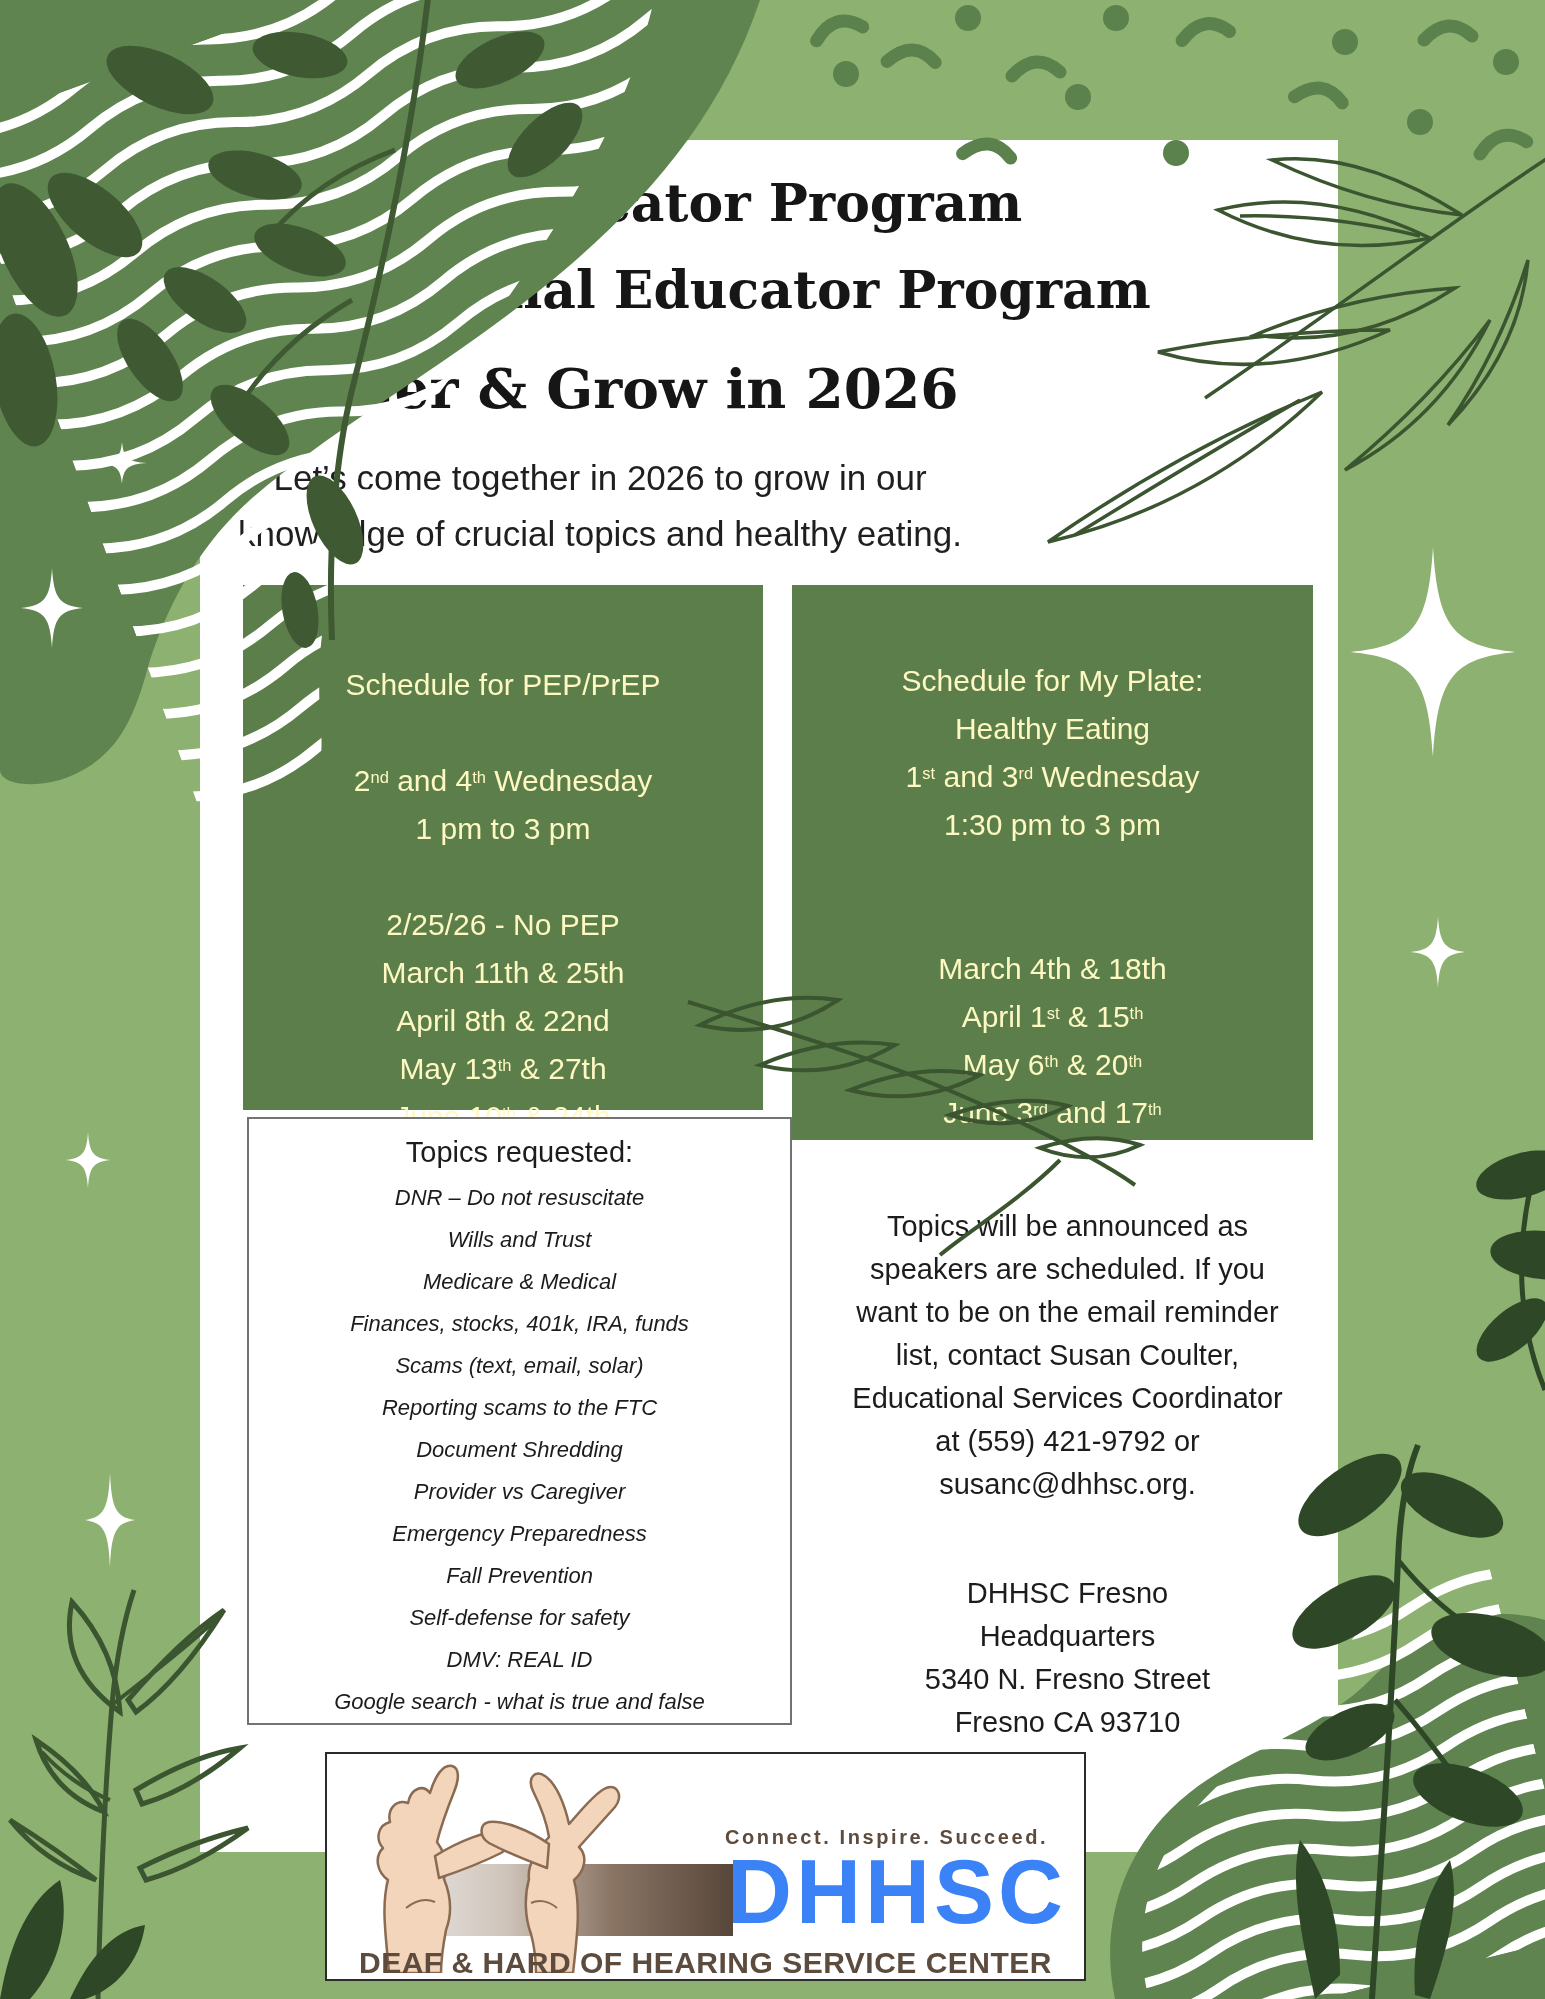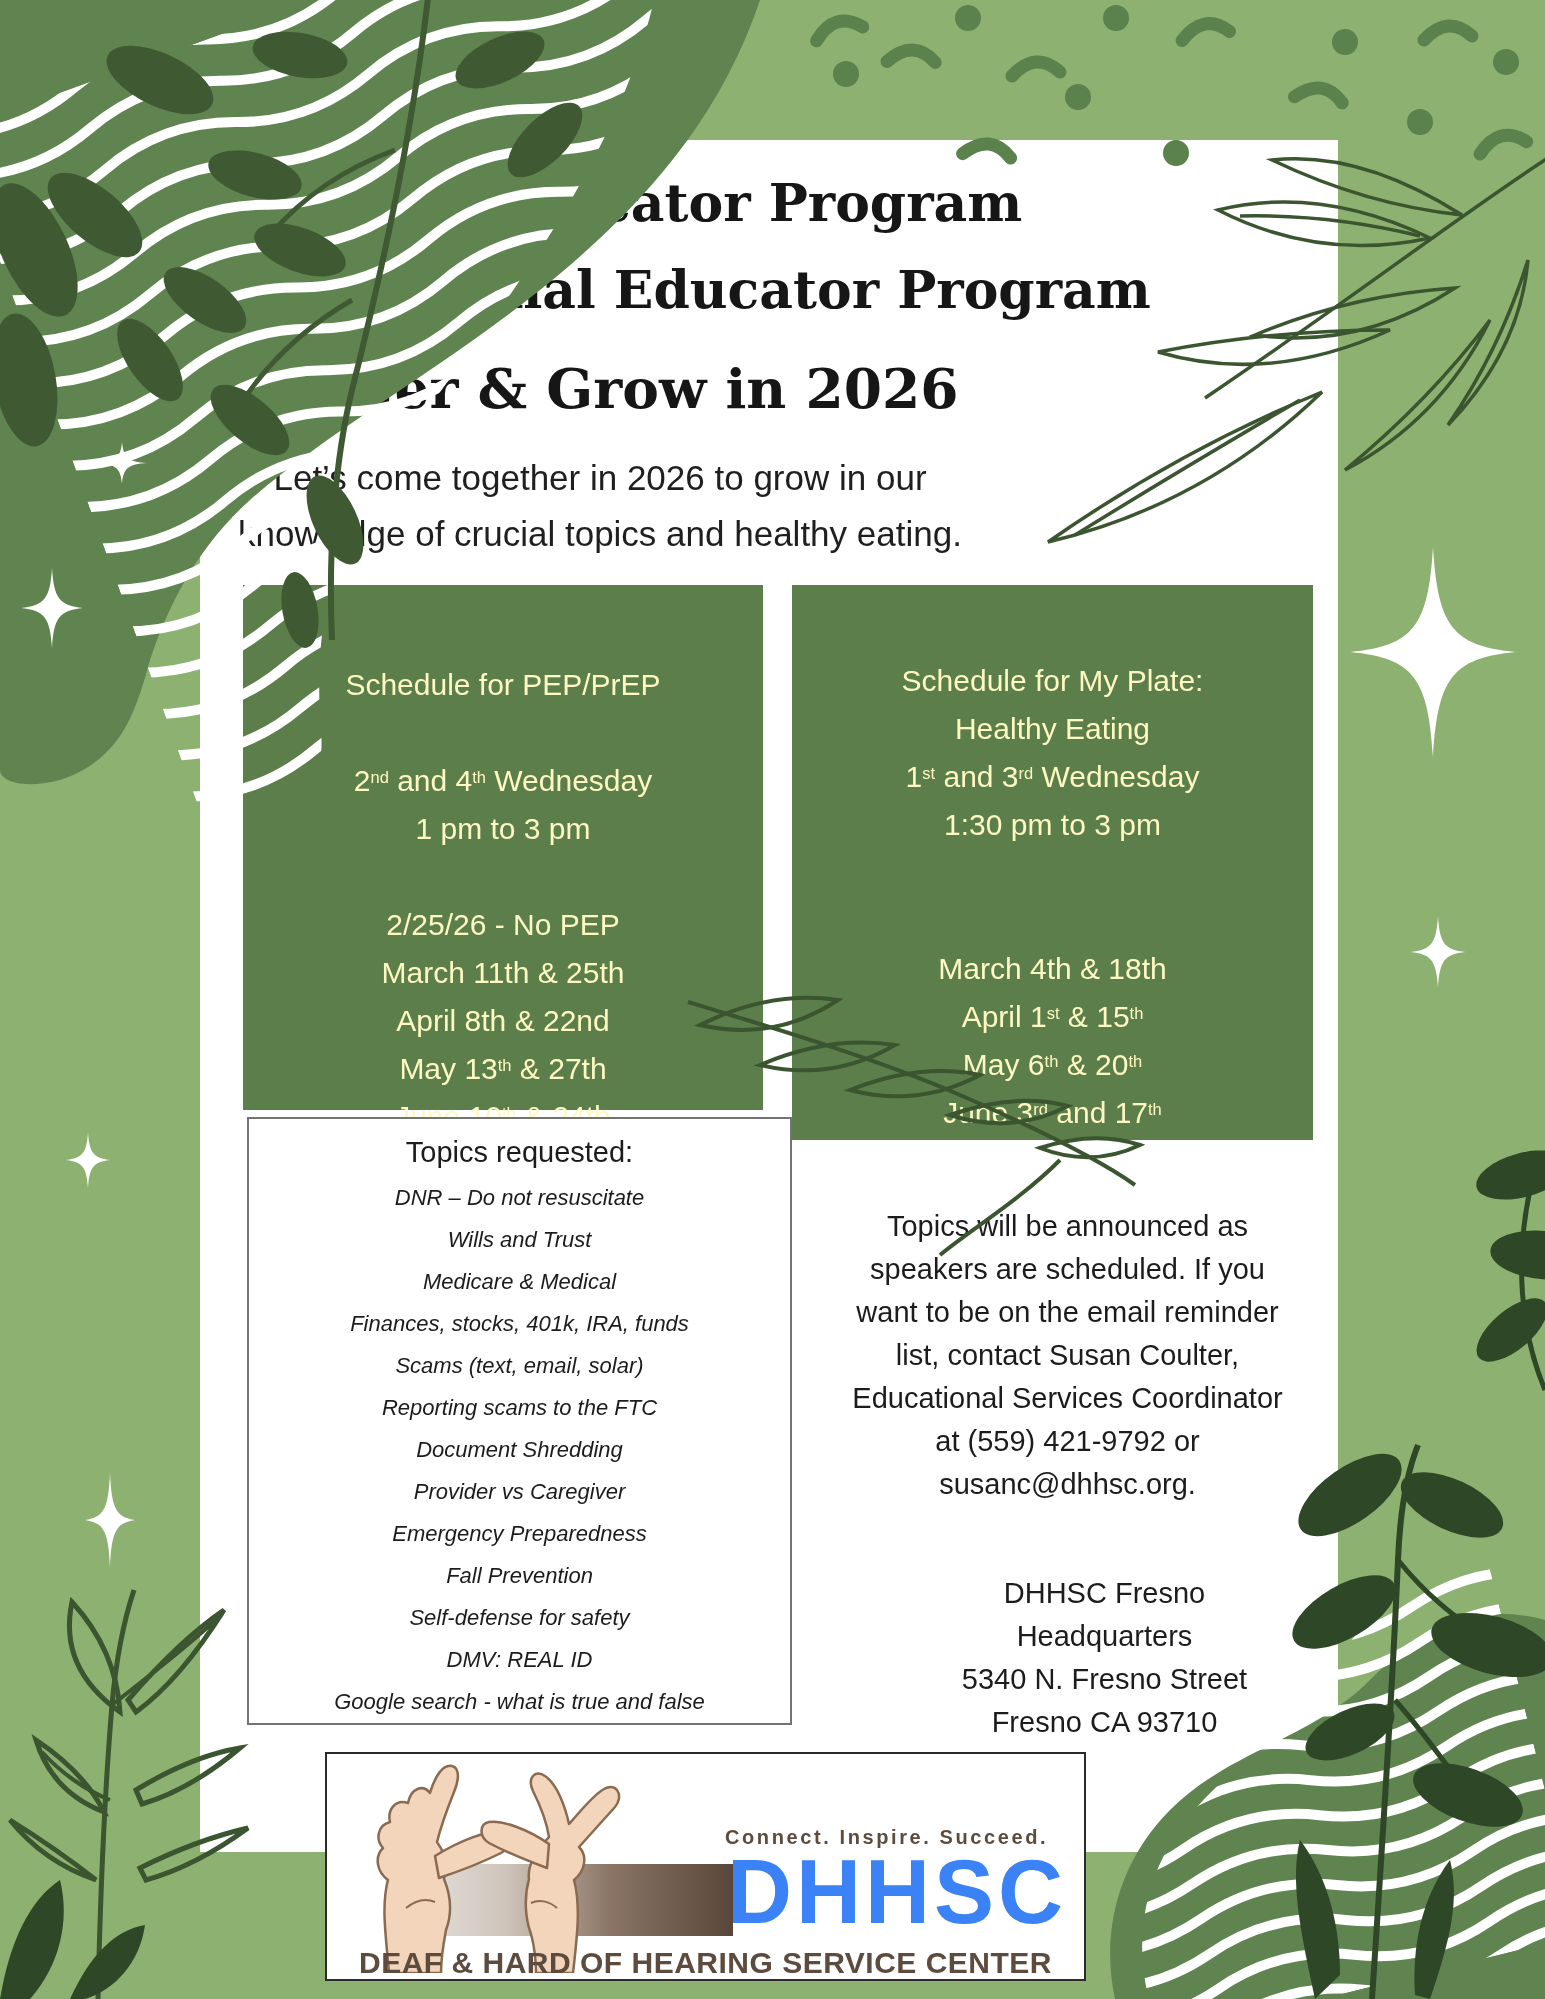--- a/index.html
+++ b/index.html
@@ -17,21 +17,21 @@
          font-size:30px;line-height:48px;white-space:pre-line;box-sizing:border-box;}
   #sched-left{left:243px;top:585px;width:520px;height:525px;padding-top:28px;}
   #sched-right{left:792px;top:585px;width:521px;height:555px;padding-top:24px;}
   sup{font-size:.55em;line-height:0;position:relative;top:-0.5em;vertical-align:baseline;}
   .topics{position:absolute;left:247px;top:1117px;width:545px;height:608px;background:#fff;
           border:2px solid #737373;box-sizing:border-box;text-align:center;}
   .topics-title{margin:12px 0 4px 0;font-size:29px;line-height:42px;}
   .topic-item{font-size:22px;line-height:42px;font-style:italic;}
   .announce{position:absolute;left:795px;top:1205px;width:545px;text-align:center;
             font-size:29px;line-height:43px;white-space:pre-line;}
-  .address{position:absolute;left:832px;top:1572px;width:545px;text-align:center;
+  .address{position:absolute;left:795px;top:1572px;width:545px;text-align:center;
            font-size:29px;line-height:43px;white-space:pre-line;}
   .logo-box{position:absolute;left:325px;top:1752px;width:761px;height:229px;background:#fff;
             border:2px solid #2b2b2b;box-sizing:border-box;z-index:6;}
   .logo-box > *{position:absolute;}
   .grad{left:58px;top:110px;width:348px;height:72px;
         background:linear-gradient(90deg,#eceae8 0%,#cfc4ba 35%,#8a7565 65%,#58463a 100%);}
   .hands{left:4px;top:4px;}
   .tagline{left:398px;top:72px;width:352px;font-size:20px;font-weight:bold;
            letter-spacing:2.6px;color:#5d4b3d;white-space:nowrap;}
   .acronym{left:400px;top:92px;font-size:90px;line-height:92px;font-weight:bold;

